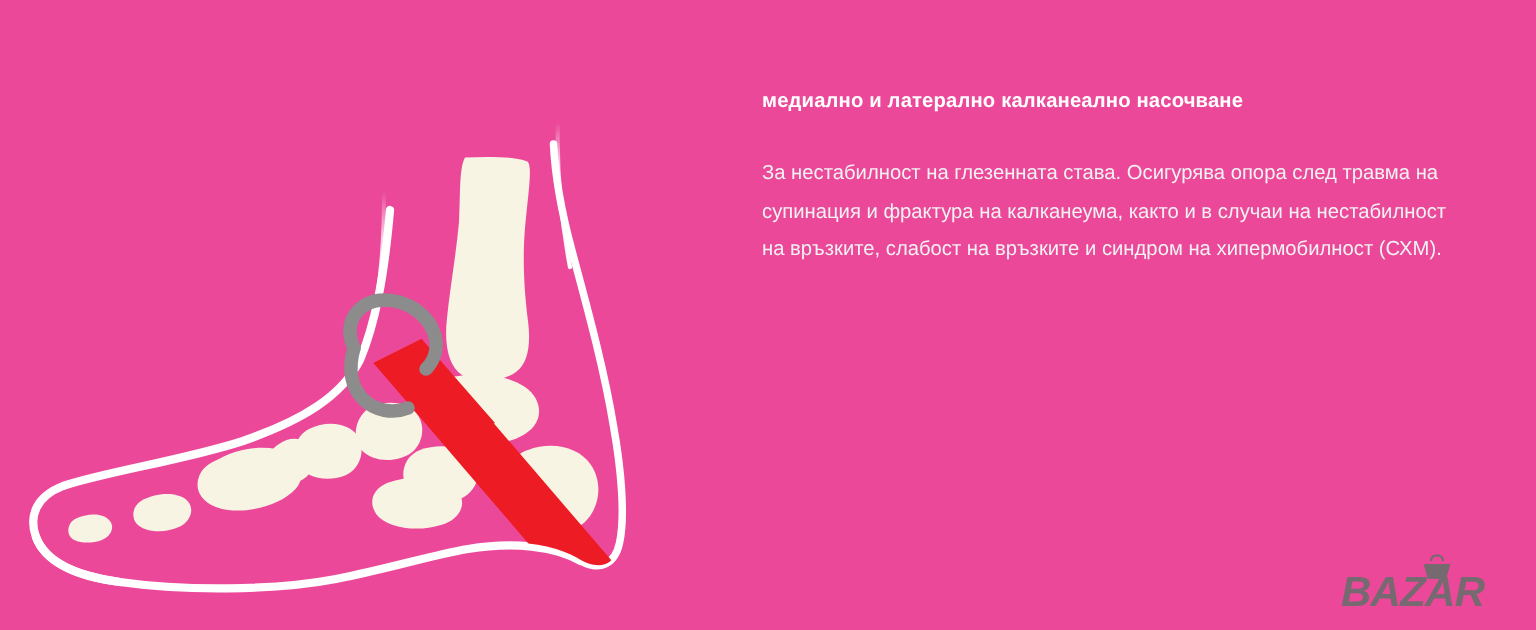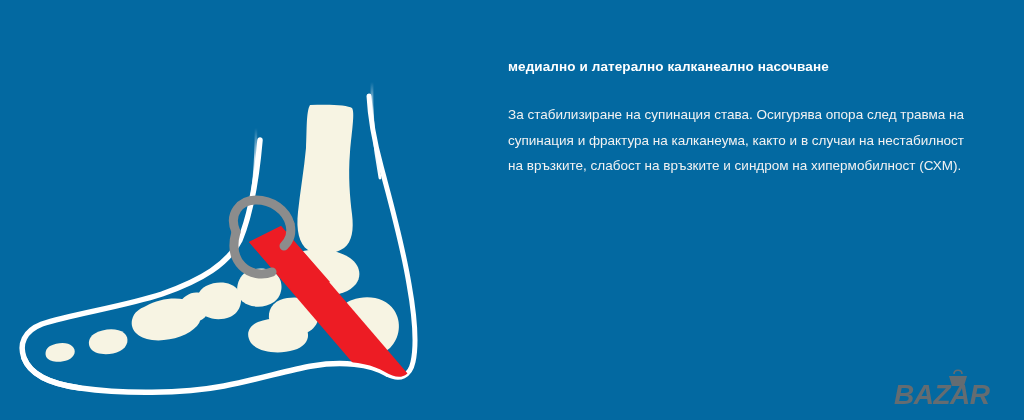--- a/index.html
+++ b/index.html
@@ -9,21 +9,21 @@
     background: #000000;
   }
   body {
     font-family: "Liberation Sans", sans-serif;
     -webkit-font-smoothing: antialiased;
   }
   #screen {
     position: relative;
     width: 1024px;
     height: 420px;
-    background: #0369a1;
+    background: #ec4899;
     overflow: hidden;
   }
 
   
   #illustration {
     position: absolute;
     left: 0;
     top: 0;
     width: 470px;
     height: 420px;
@@ -222,21 +222,21 @@
                  C232,246 234,258 242,266
                  C250,274 262,276 272,272"></path>
         <path d="M290,224 C292,232 290,240 284,246"></path>
       </g>
 
     </svg>
   </div>
 
   <div id="text-panel">
     <h2 id="heading">медиално и латерално калканеално насочване</h2>
-    <p id="description">За стабилизиране на супинация става. Осигурява опора след травма на супинация и фрактура на калканеума, както и в случаи на нестабилност на връзките, слабост на връзките и синдром на хипермобилност (СХМ).</p>
+    <p id="description">За нестабилност на глезенната става. Осигурява опора след травма на супинация и фрактура на калканеума, както и в случаи на нестабилност на връзките, слабост на връзките и синдром на хипермобилност (СХМ).</p>
   </div>
 
   <div id="watermark">
     <svg viewBox="0 0 124 46" xmlns="http://www.w3.org/2000/svg">
 
       <g>
         <path d="M68,8 C68,3 76,3 76,8" fill="none" stroke="#6d6d6d" stroke-width="1.6"></path>
         <path d="M63,10 L81,10 L78,20 L66,20 Z" fill="#6d6d6d"></path>
       </g>
       <text x="8" y="38" font-family="'Liberation Sans', sans-serif" font-size="28" font-weight="bold" font-style="italic" fill="#6d6d6d" letter-spacing="-0.5">BAZAR</text>

